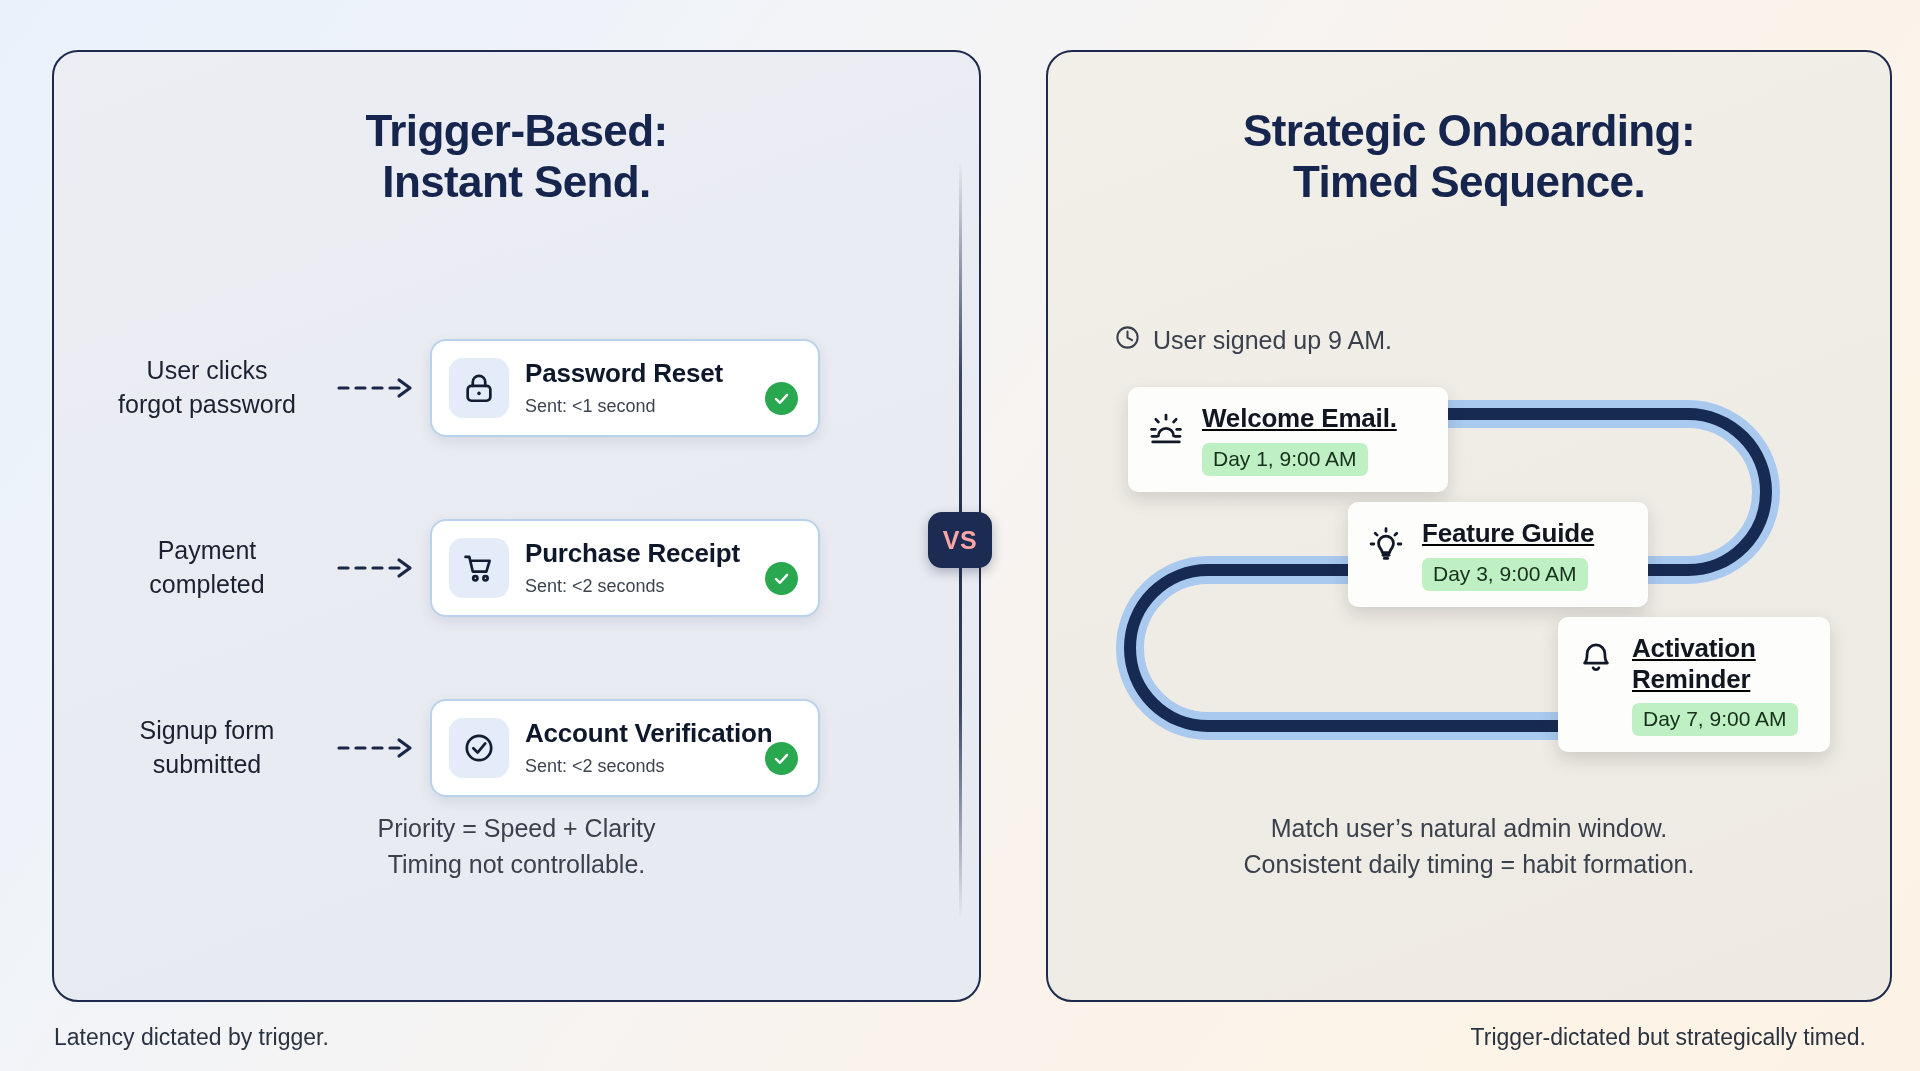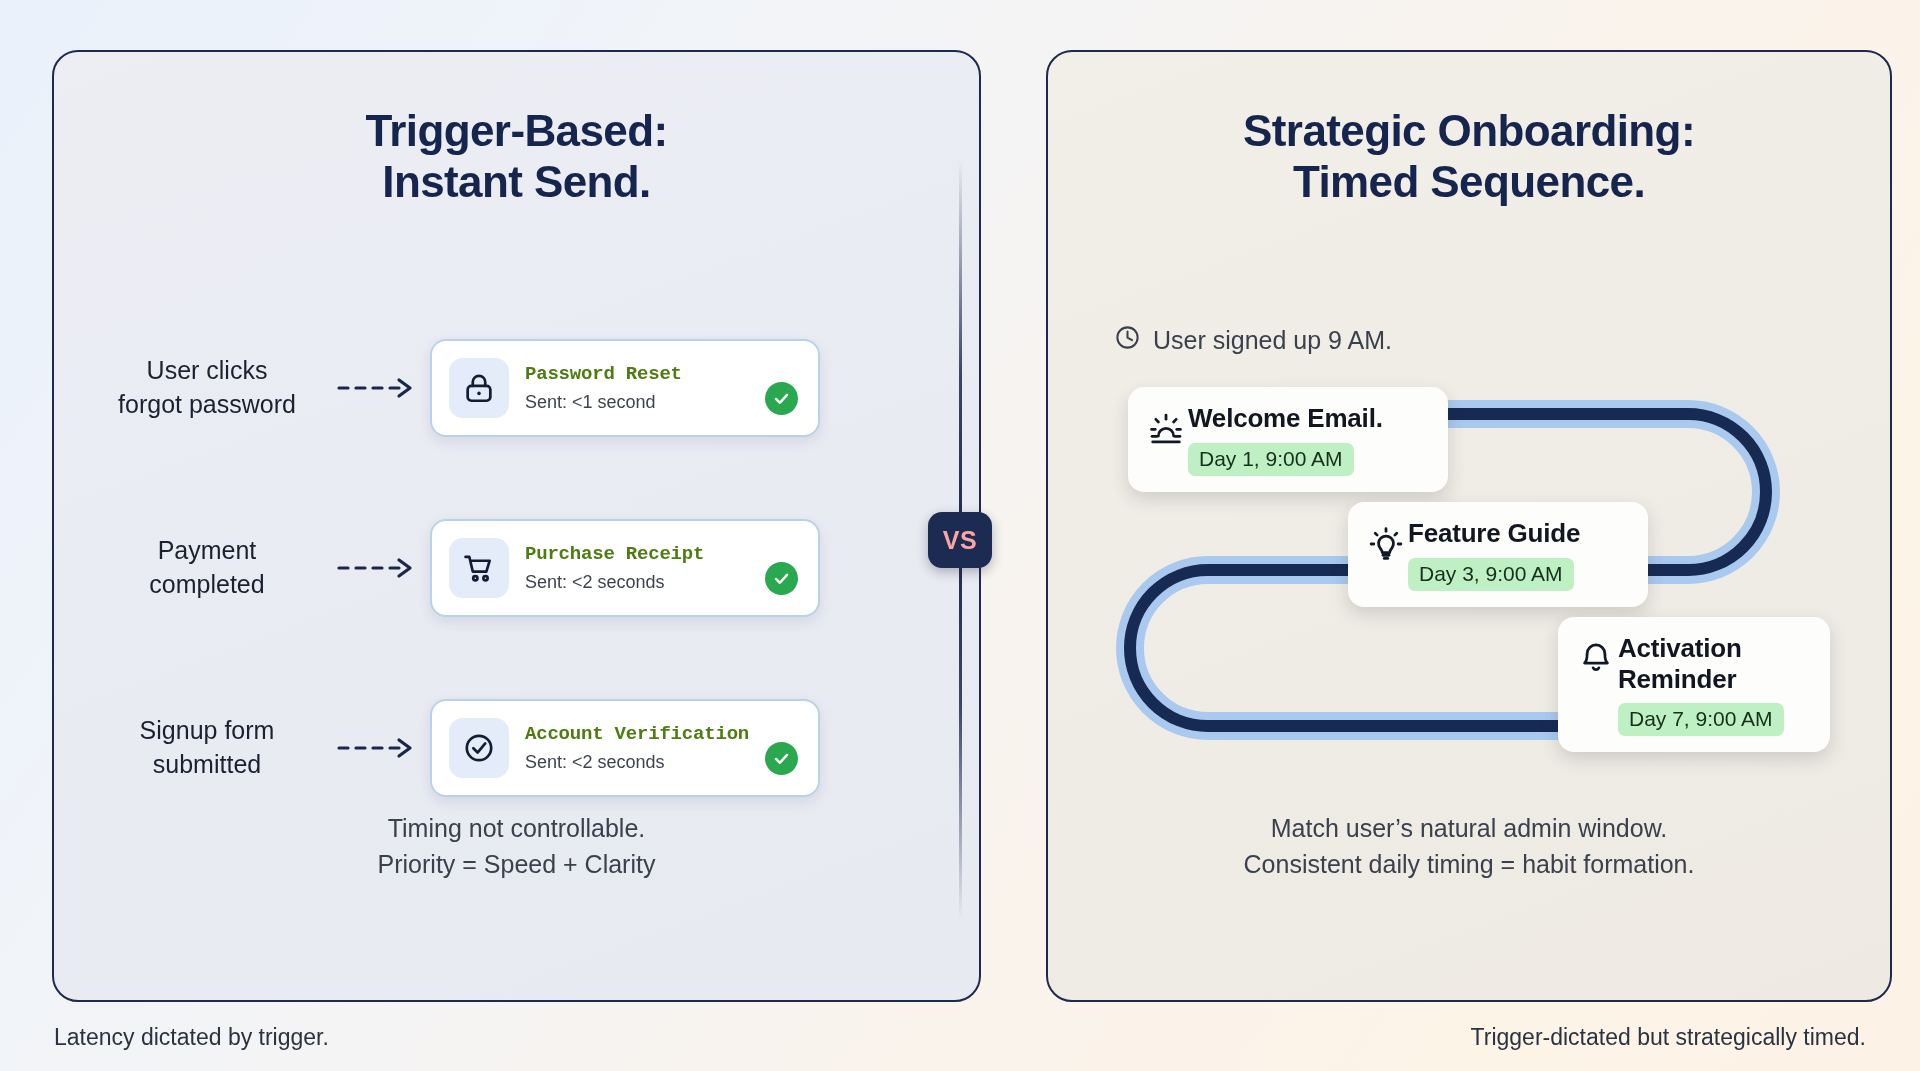--- a/index.html
+++ b/index.html
@@ -119,27 +119,26 @@
     border-radius: 14px;
     background: #e3ecf8;
     display: flex;
     align-items: center;
     justify-content: center;
   }
 
   .email-texts { flex: 1 1 auto; min-width: 0; }
 
   .email-title {
-    color: #4d7c0f;
-    font-size: 19px;
+    color: #0f172a;
+    font-size: 26px;
     font-weight: bold;
     letter-spacing: -0.2px;
     margin-bottom: 7px;
     white-space: nowrap;
-    font-family: Liberation Mono, monospace;
   }
 
   .email-sub {
     color: #3d4450;
     font-size: 18px;
   }
 
   .check-badge {
     position: absolute;
     right: 20px;
@@ -188,25 +187,27 @@
 
   .flow-svg {
     position: absolute;
     top: 0; left: 0;
   }
 
   
   .seq-card {
     position: absolute;
     background: #fdfdfc;
-    border-radius: 16px;
+    border-radius: 10px;
     box-shadow: 0 7px 18px rgba(40,40,40,0.16);
     padding: 16px 20px 16px 16px;
     display: flex;
     align-items: flex-start;
+    gap: 14px;
+    text-decoration: underline;
   }
 
   .seq-icon {
     width: 44px;
     height: 44px;
     flex: none;
     display: flex;
     align-items: center;
     justify-content: center;
     margin-top: 4px;
@@ -389,22 +390,22 @@
             <svg width="19" height="19" viewBox="0 0 24 24" fill="none" stroke="#ffffff" stroke-width="3.1" stroke-linecap="round" stroke-linejoin="round">
               <polyline points="5,12.6 10,17.4 19,7.4"></polyline>
             </svg>
           </div>
         </div>
       </div>
 
     </div>
 
     <div class="panel-note">
+      <div>Priority = Speed + Clarity</div>
       <div>Timing not controllable.</div>
-      <div>Priority = Speed + Clarity</div>
     </div>
   </section>
 
   <section class="panel panel-right">
 
     <h1 class="panel-title">
       <span class="t1">Strategic Onboarding:</span>
       <span class="t2">Timed Sequence.</span>
     </h1>
 

